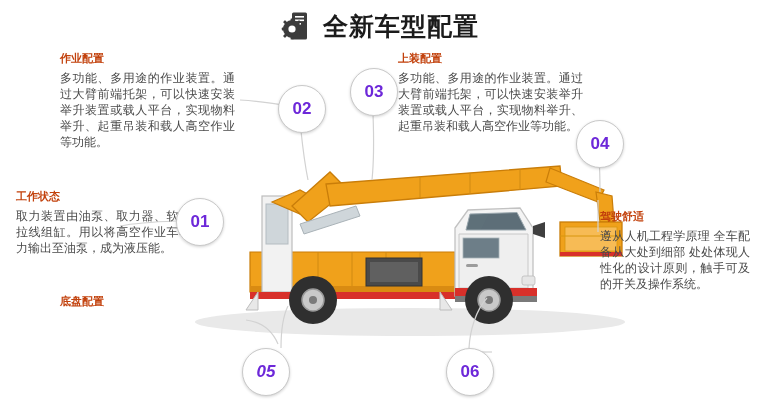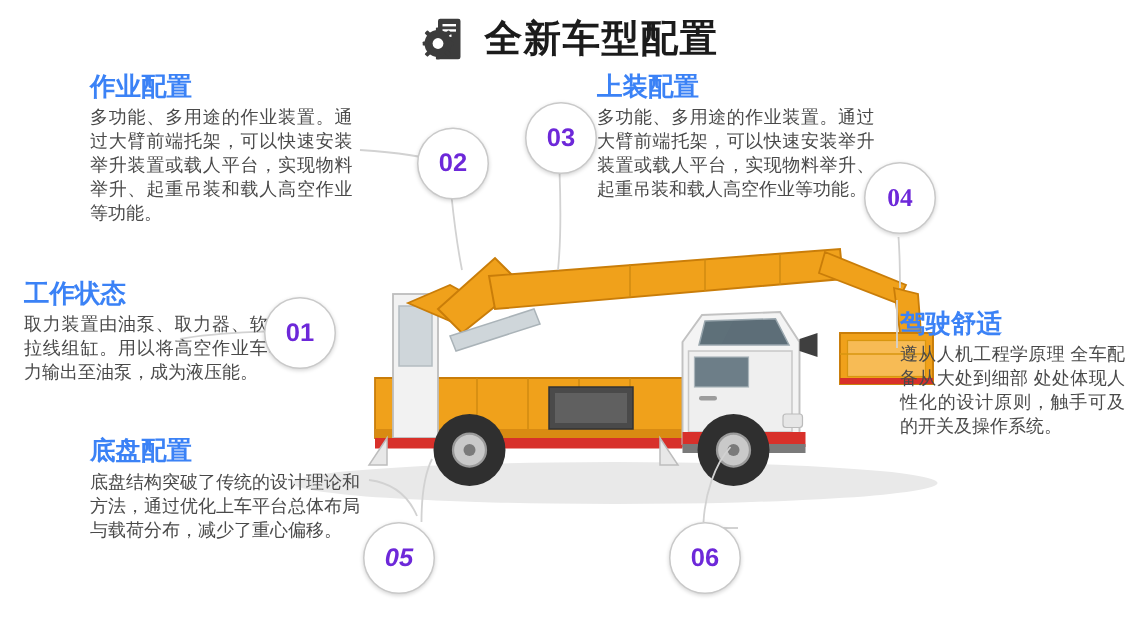--- a/index.html
+++ b/index.html
@@ -72,23 +72,23 @@
     z-index: 6;
   }
 
   
   .block {
     position: absolute;
     width: 170px;
     z-index: 5;
   }
   .block .title {
-    font-size: 17px;
+    font-size: 11px;
     font-weight: bold;
-    color: #3b82f6;
+    color: #c2410c;
     margin: 0 0 4px 0;
     line-height: 16px;
   }
   .block .body {
     font-size: 12px;
     color: #4a4a4a;
     line-height: 16px;
     margin: 0;
     text-align: justify;
   }
@@ -96,21 +96,21 @@
   .b-work-config   { left: 60px;  top: 50px;  width: 175px; }
   .b-upper-config  { left: 398px; top: 50px;  width: 185px; }
   .b-work-state    { left: 16px;  top: 188px; width: 175px; }
   .b-drive-comfort { left: 600px; top: 208px; width: 150px; }
   .b-chassis       { left: 60px;  top: 293px; width: 180px; }
   .b-platform      { left: 494px; top: 332px; width: 175px; }
 
   .p-01 { left: 176px; top: 198px; text-align: right; }
   .p-02 { left: 278px; top: 85px; }
   .p-03 { left: 350px; top: 68px; }
-  .p-04 { left: 576px; top: 108px; font-family: Liberation Serif, serif; }
+  .p-04 { left: 576px; top: 120px; }
   .p-05 { left: 242px; top: 348px; font-style: italic; }
   .p-06 { left: 446px; top: 348px; }
 
   .connector {
     position: absolute;
     left: 0; top: 0;
     width: 760px; height: 417px;
     pointer-events: none;
     z-index: 4;
   }
@@ -265,17 +265,16 @@
     <p class="body">取力装置由油泵、取力器、软轴拉线组缸。用以将高空作业车动力输出至油泵，成为液压能。</p>
   </div>
 
   <div class="block b-drive-comfort">
     <p class="title">驾驶舒适</p>
     <p class="body">遵从人机工程学原理 全车配备从大处到细部 处处体现人性化的设计原则，触手可及的开关及操作系统。</p>
   </div>
 
   <div class="block b-chassis">
     <p class="title">底盘配置</p>
-    <p class="body">底盘结构突破了传统的设计理论和方法，通过优化上车平台总体布局与载荷分布，减少了重心偏移。</p>
   </div>
 
 
 </div>
 
 </body></html>

